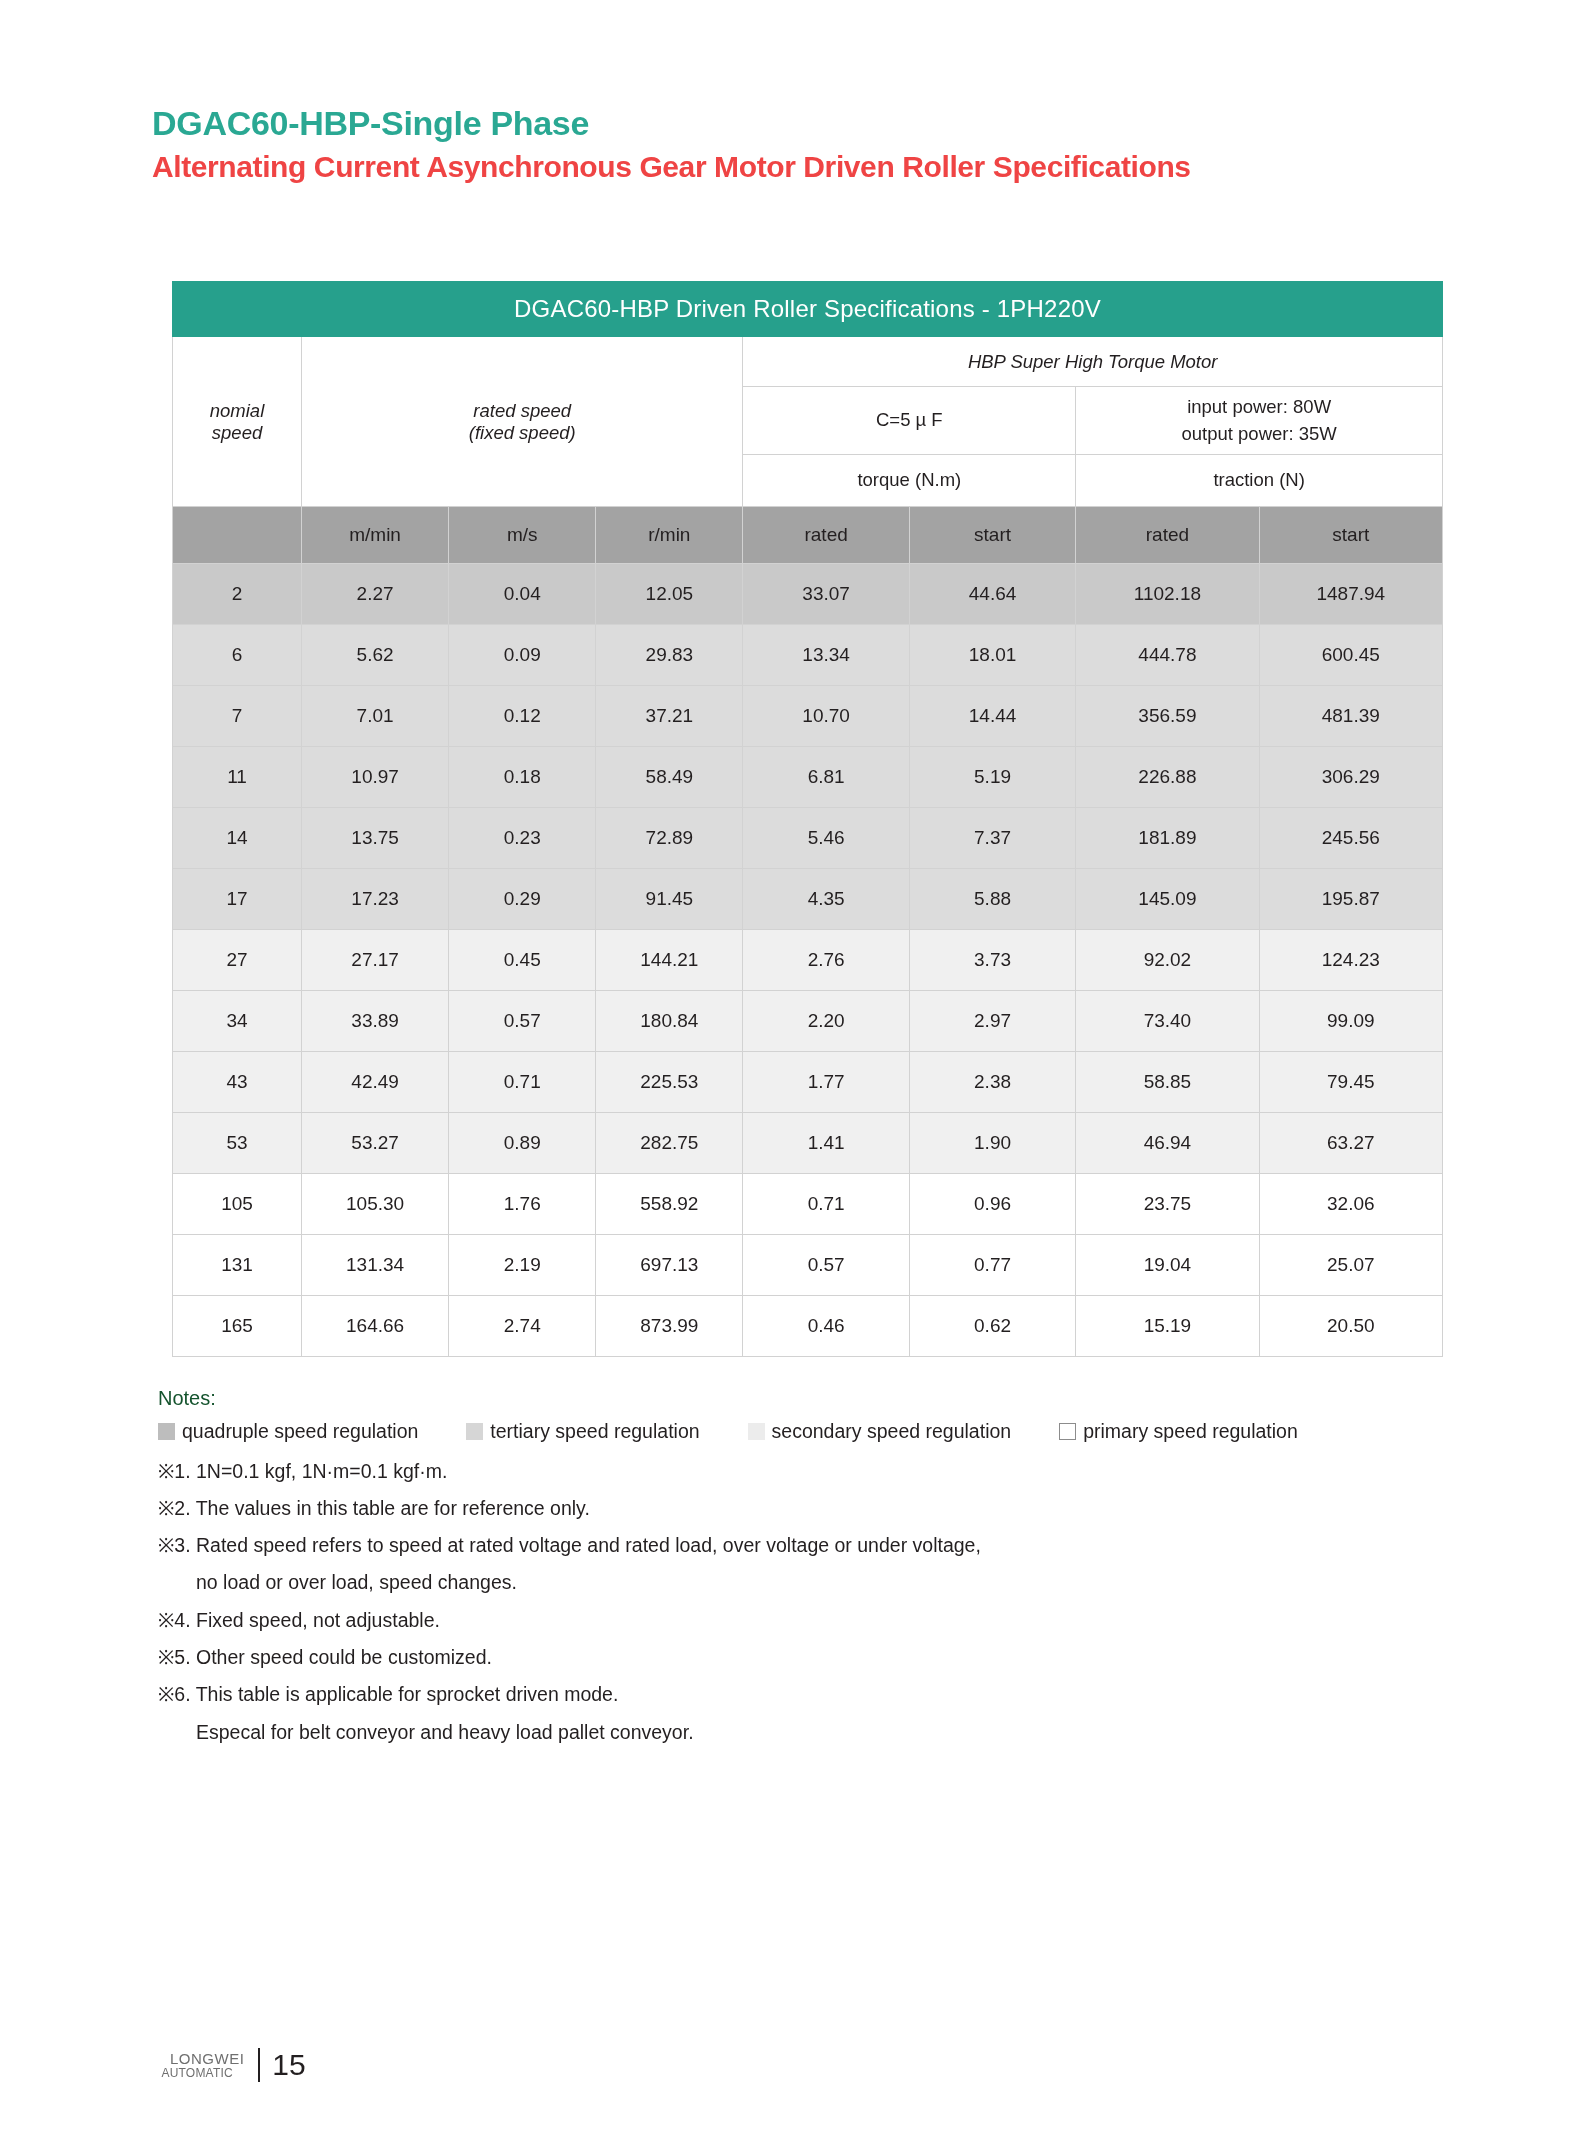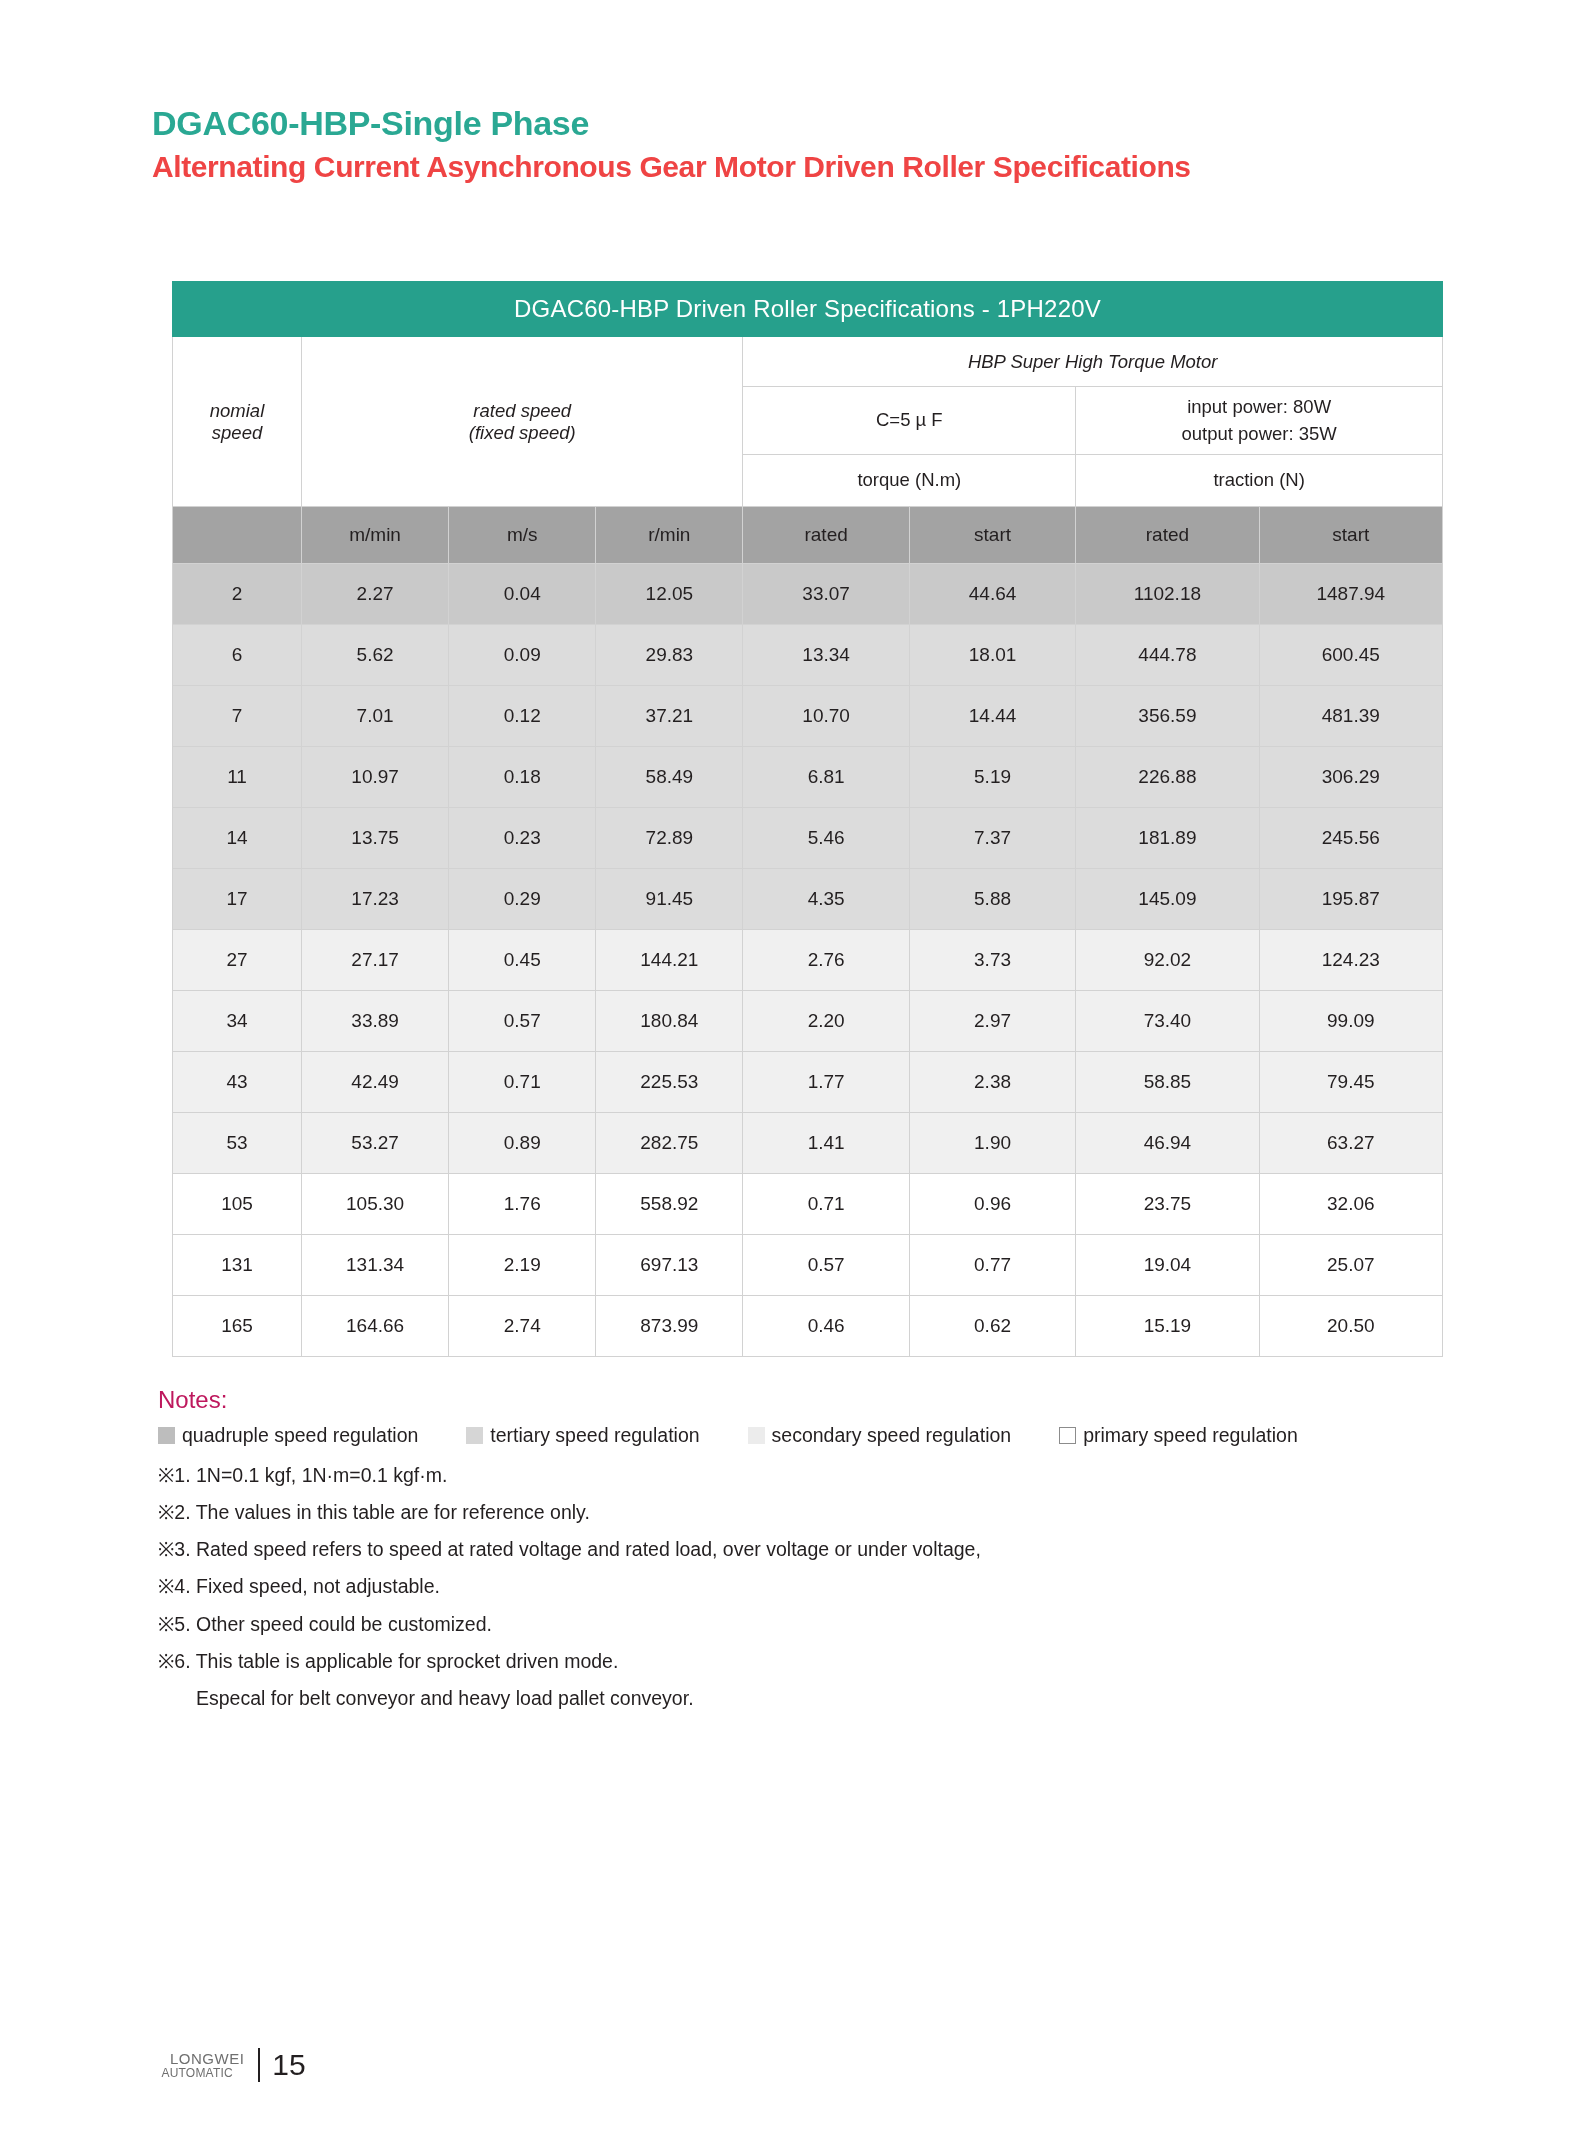--- a/index.html
+++ b/index.html
@@ -121,22 +121,22 @@
   .notes {
     position: absolute;
     left: 158px;
     top: 1388px;
     width: 1300px;
     font-size: 19.5px;
     line-height: 1.0;
     color: #231f20;
   }
   .notes-title {
-    color: #be185d;
-    font-size: 24px;
+    color: #14532d;
+    font-size: 20px;
     margin-bottom: 14px;
   }
   .legend-row {
     display: flex;
     align-items: center;
     margin-bottom: 16px;
     white-space: nowrap;
     gap: 26px;
   }
   .legend-item {
@@ -405,20 +405,21 @@
       </span>
       <span class="legend-item">
         <span class="swatch sw1"></span>
         <span>primary speed regulation</span>
       </span>
     </div>
 
     <div class="note-line">※1. 1N=0.1 kgf, 1N·m=0.1 kgf·m.</div>
     <div class="note-line">※2. The values in this table are for reference only.</div>
     <div class="note-line">※3. Rated speed refers to speed at rated voltage and rated load, over voltage or under voltage,</div>
+    <div class="note-line note-indent">no load or over load, speed changes.</div>
     <div class="note-line">※4. Fixed speed, not adjustable.</div>
     <div class="note-line">※5. Other speed could be customized.</div>
     <div class="note-line">※6. This table is applicable for sprocket driven mode.</div>
     <div class="note-line note-indent">Especal for belt conveyor and heavy load pallet conveyor.</div>
   </div>
 
   <div class="footer">
     <div class="logo-text">
       <div class="logo-l1">LONGWEI</div>
       <div class="logo-l2">AUTOMATIC</div>

